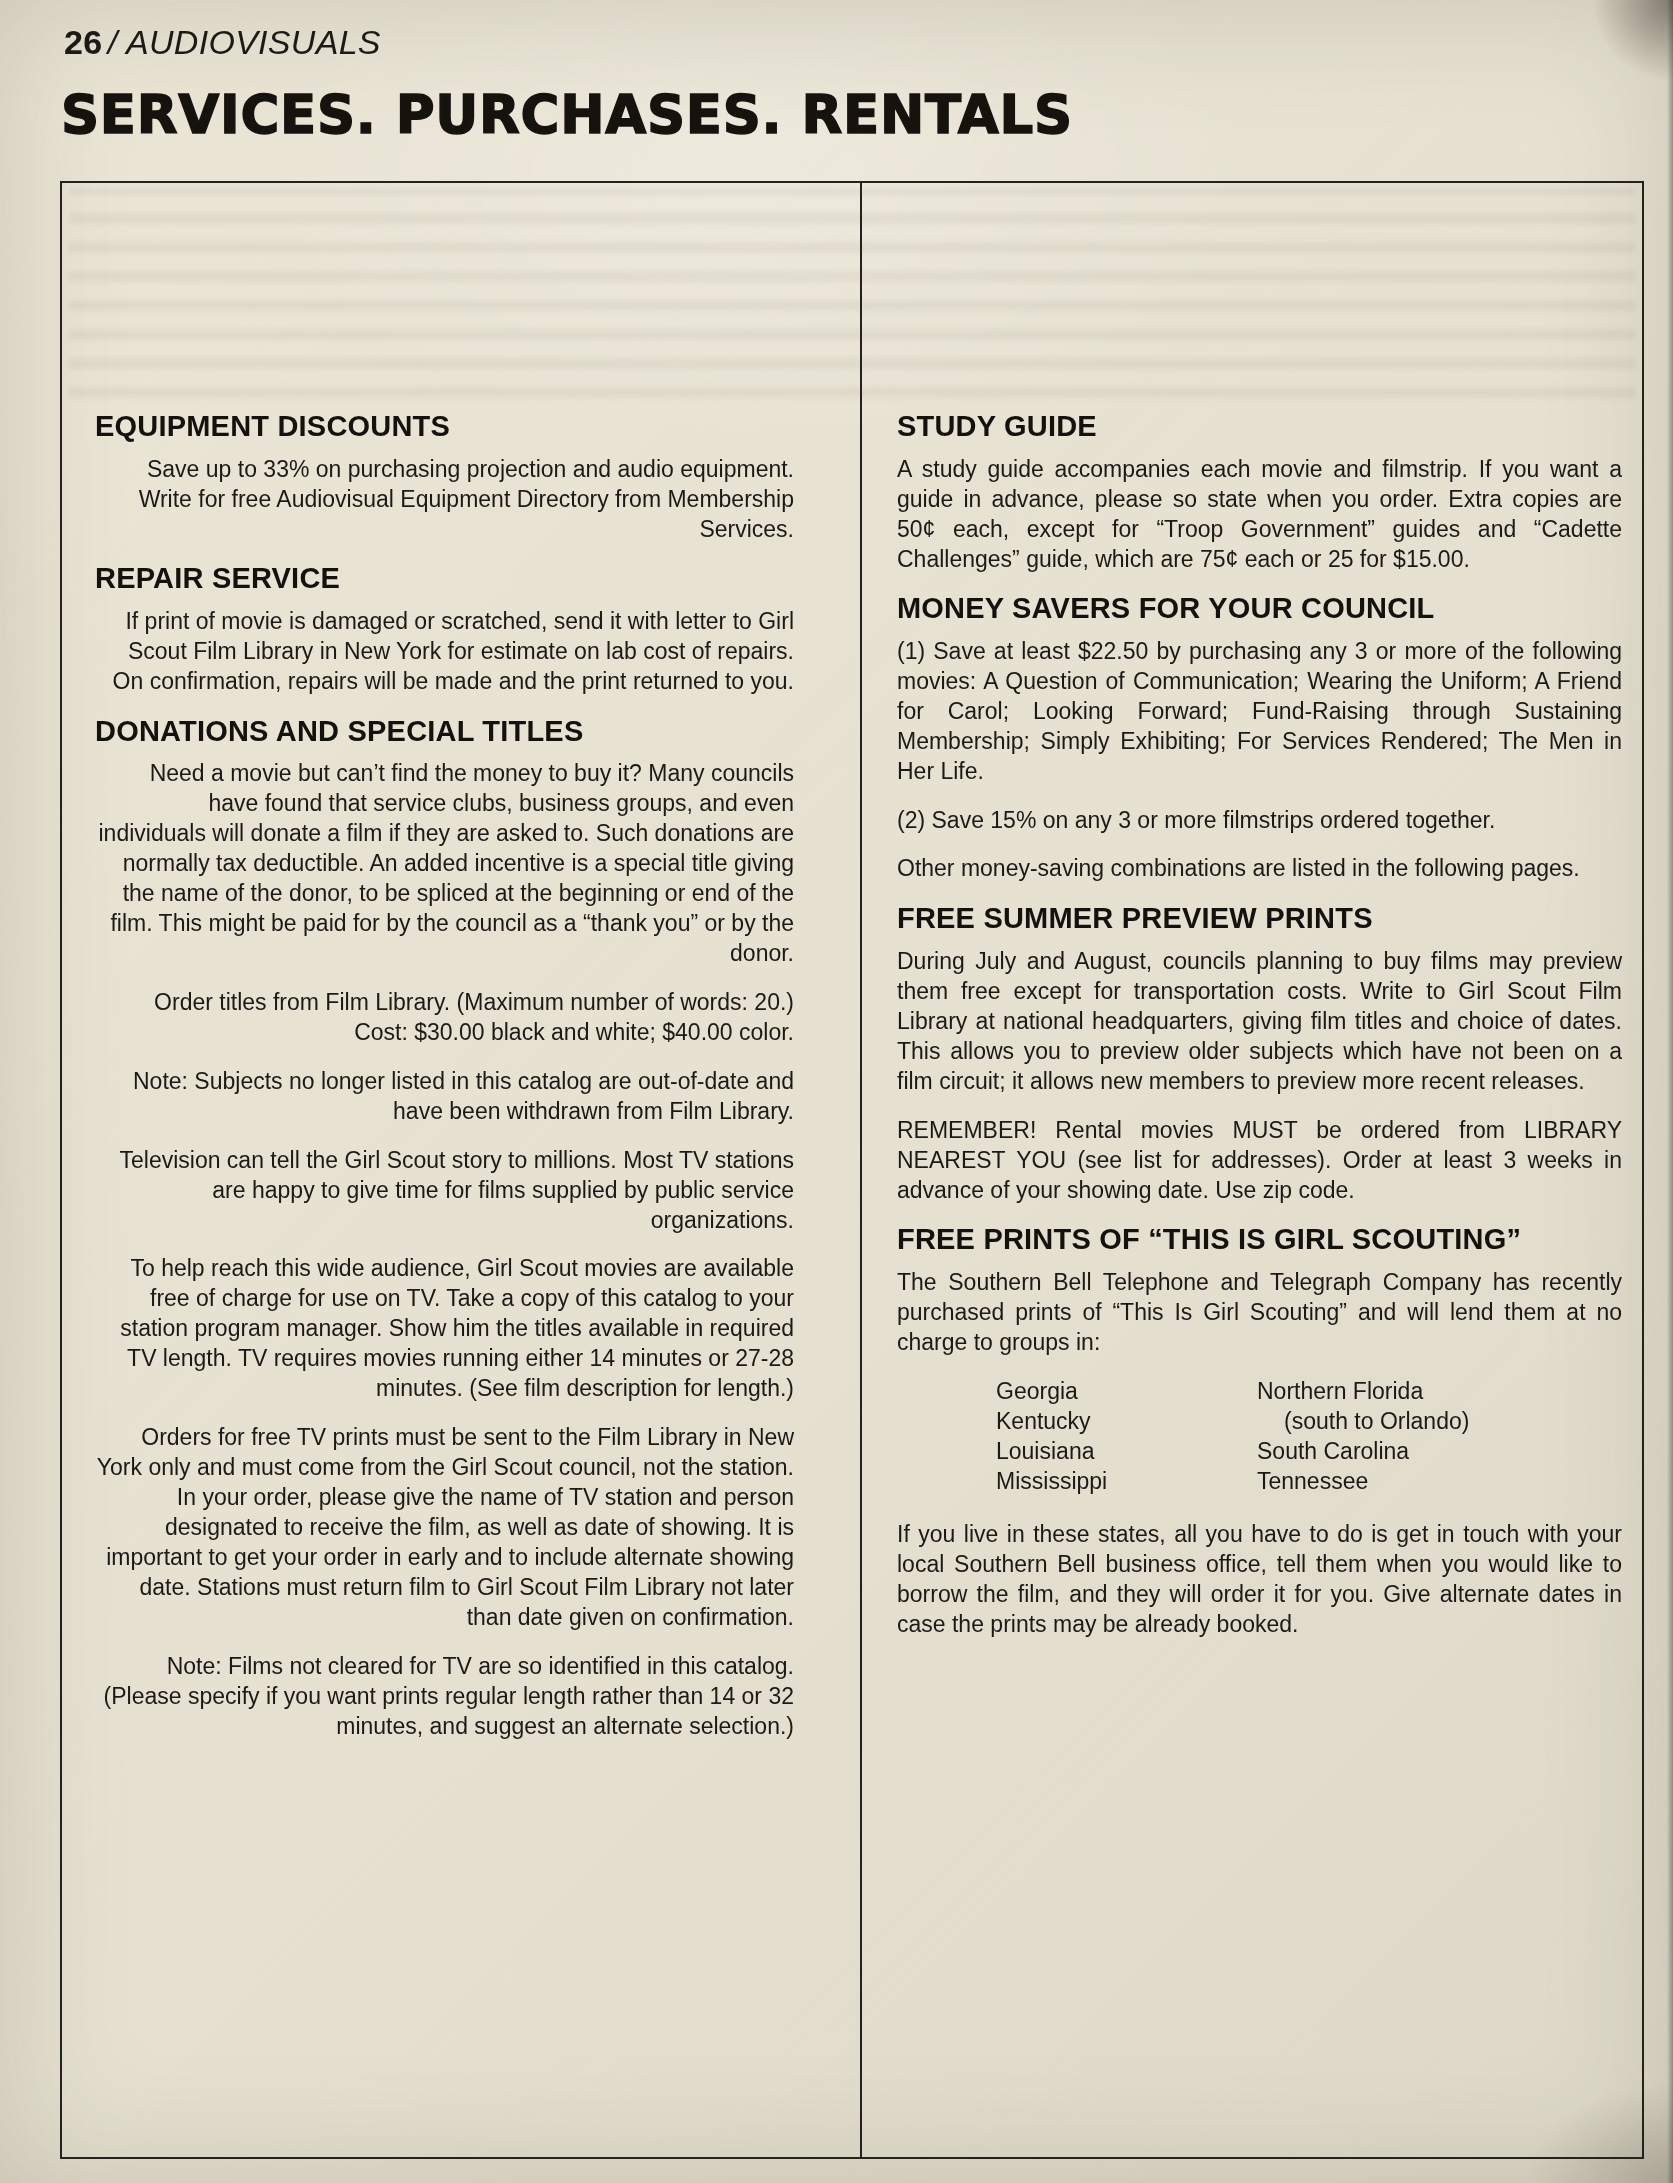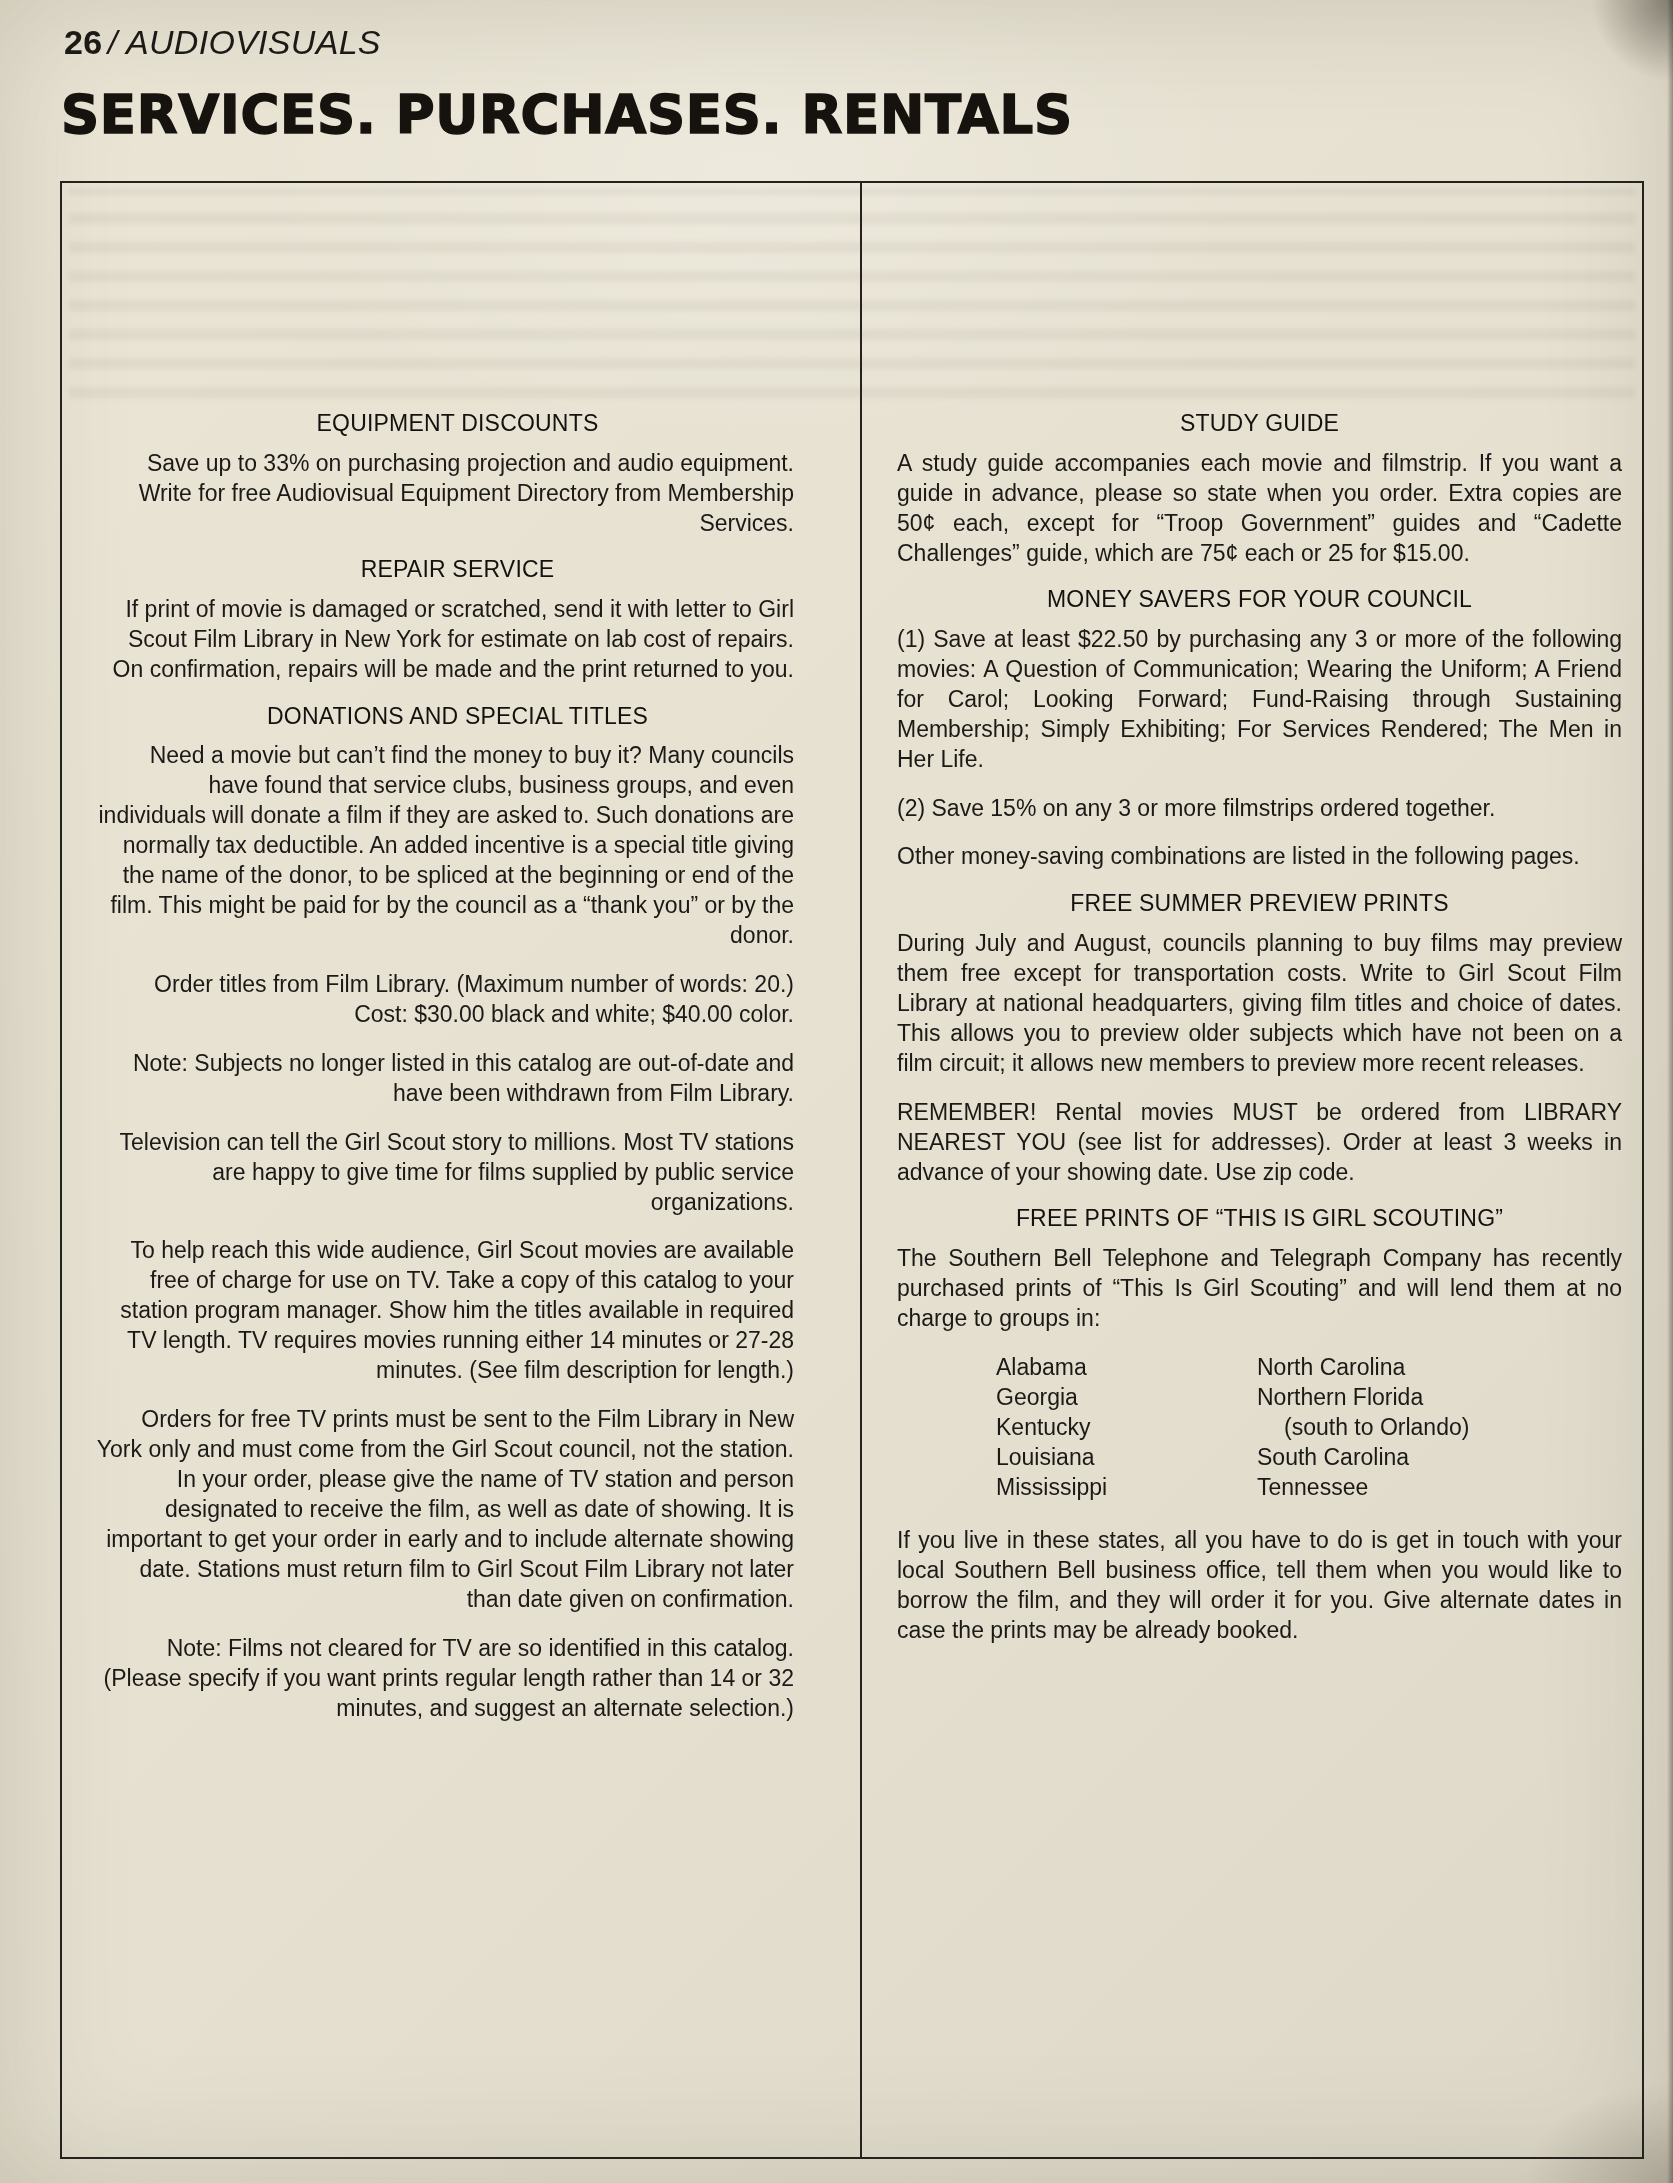--- a/index.html
+++ b/index.html
@@ -84,26 +84,25 @@
     padding: 227px 40px 27px 33px;
   }
   .col-right {
     border-left: 2px solid #24221c;
     padding-left: 35px;
     padding-right: 20px;
   }
 
   .content-section { margin: 0 0 12px 0; }
   .section-heading {
-    font-size: 23px;
-    font-weight: normal;
+    font-size: 29px;
+    font-weight: bold;
     letter-spacing: 0.2px;
     margin: 0 0 10.7px 0;
     color: #14120f;
-    text-align: center;
   }
   .body-paragraph {
     font-size: 23px;
     line-height: 30px;
     margin: 0 0 18.7px 0;
   }
   .col-left .body-paragraph { max-width: 699px; text-align: right; }
   .col-right .body-paragraph { text-align: justify; }
 
   .state-list {
@@ -163,24 +162,20 @@
         <section class="content-section">
           <h3 class="section-heading">FREE SUMMER PREVIEW PRINTS</h3>
           <p class="body-paragraph">During July and August, councils planning to buy films may preview them free except for transportation costs. Write to Girl Scout Film Library at national headquarters, giving film titles and choice of dates. This allows you to preview older subjects which have not been on a film circuit; it allows new members to preview more recent releases.</p>
           <p class="body-paragraph">REMEMBER! Rental movies MUST be ordered from LIBRARY NEAREST YOU (see list for addresses). Order at least 3 weeks in advance of your showing date. Use zip code.</p>
         </section>
         <section class="content-section">
           <h3 class="section-heading">FREE PRINTS OF “THIS IS GIRL SCOUTING”</h3>
           <p class="body-paragraph">The Southern Bell Telephone and Telegraph Company has recently purchased prints of “This Is Girl Scouting” and will lend them at no charge to groups in:</p>
           <div class="state-list">
             <div class="state-row">
-              <span class="state-cell">Alabama</span>
-              <span class="state-cell">North Carolina</span>
-            </div>
-            <div class="state-row">
               <span class="state-cell">Georgia</span>
               <span class="state-cell">Northern Florida</span>
             </div>
             <div class="state-row">
               <span class="state-cell">Kentucky</span>
               <span class="state-cell indent">(south to Orlando)</span>
             </div>
             <div class="state-row">
               <span class="state-cell">Louisiana</span>
               <span class="state-cell">South Carolina</span>

